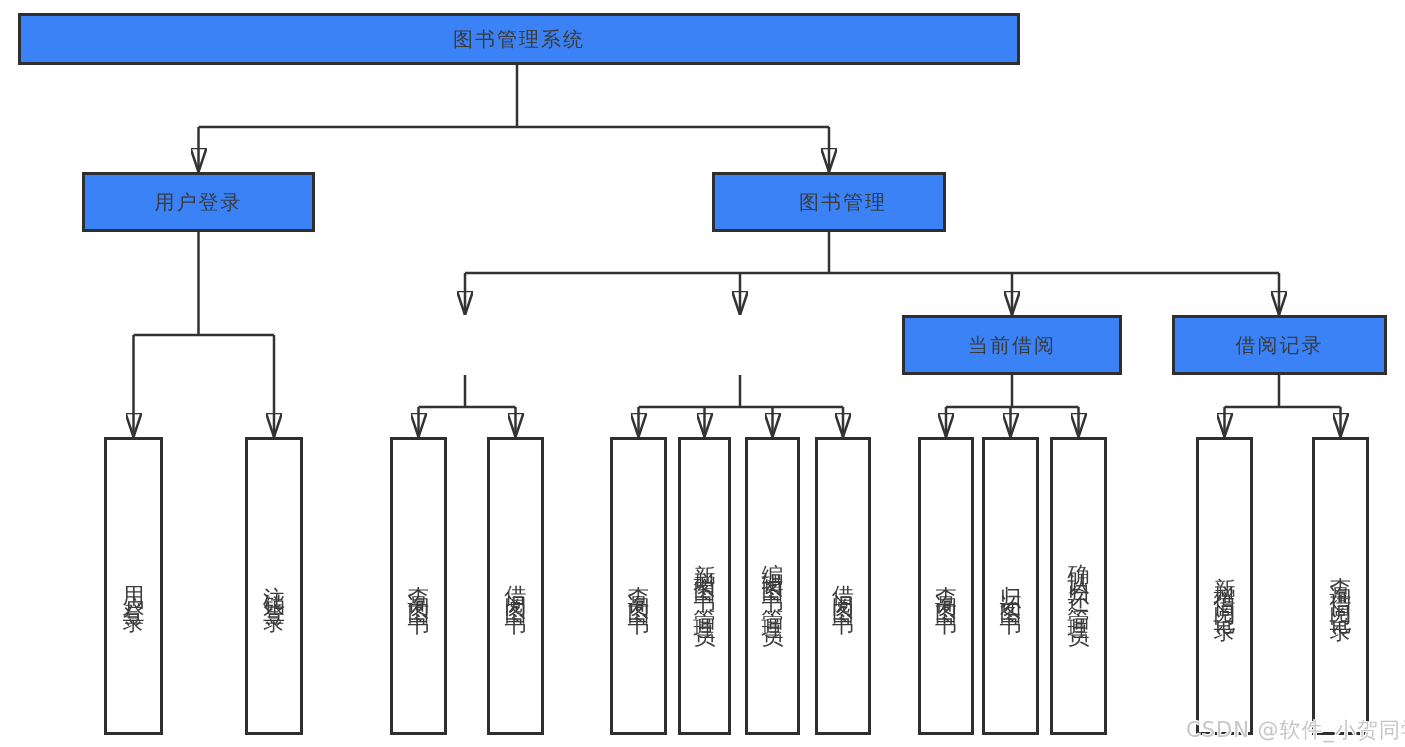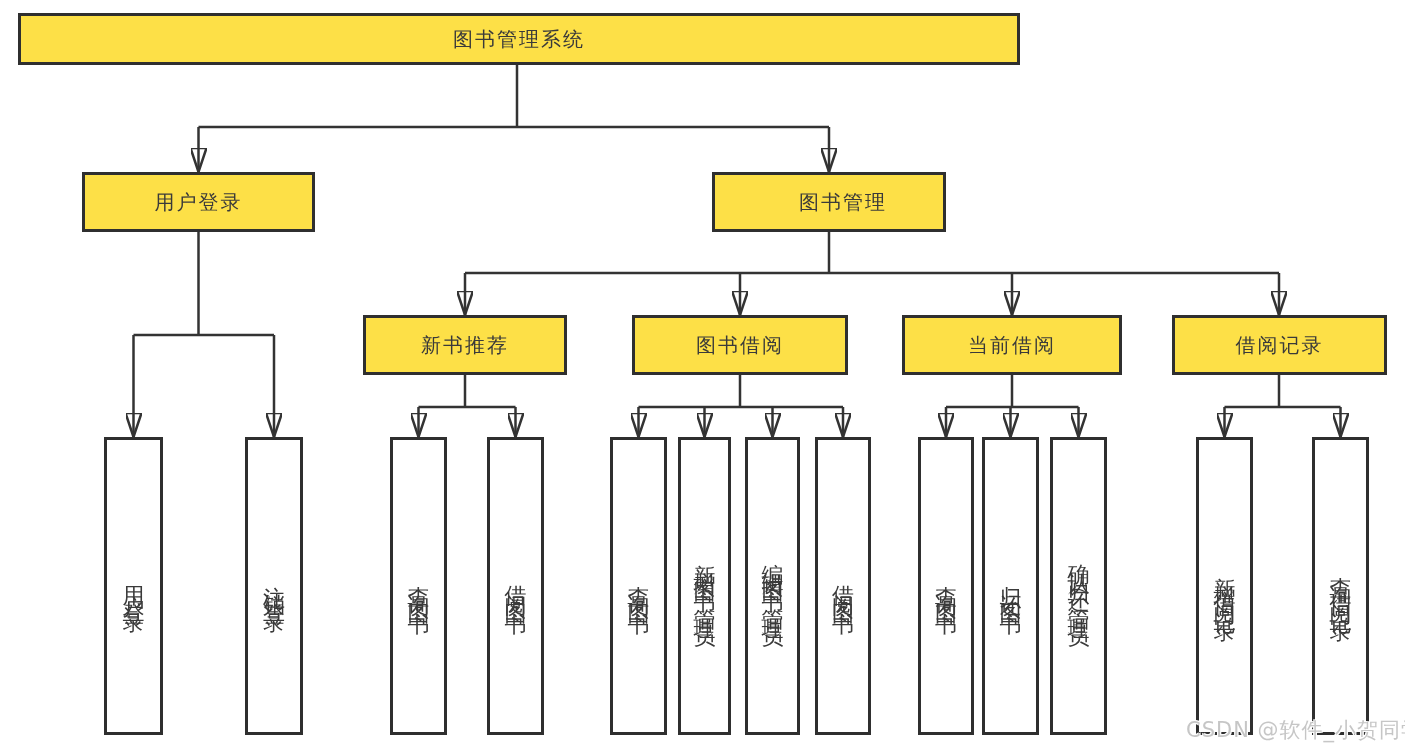--- a/index.html
+++ b/index.html
@@ -16,21 +16,21 @@
 
   svg.wires {
     position: absolute;
     left: 0; top: 0;
     width: 1405px; height: 747px;
   }
   svg.wires path { stroke: #333333; stroke-width: 2.5; fill: none; }
 
   .node {
     position: absolute;
-    background: #fde047;
+    background: #3b82f6;
     border: 3px solid #2f2f2f;
     display: flex;
     align-items: center;
     justify-content: center;
   }
   .node .lbl {
     font-size: 20px;
     color: #3a3a3a;
     letter-spacing: 2px;
     white-space: nowrap;
@@ -153,26 +153,20 @@
     <span class="lbl">图书管理系统</span>
   </div>
 
   <div class="node n-login">
     <span class="lbl">用户登录</span>
   </div>
   <div class="node n-mgmt">
     <span class="lbl">图书管理</span>
   </div>
 
-  <div class="node n-newbook">
-    <span class="lbl">新书推荐</span>
-  </div>
-  <div class="node n-borrow">
-    <span class="lbl">图书借阅</span>
-  </div>
   <div class="node n-current">
     <span class="lbl">当前借阅</span>
   </div>
   <div class="node n-records">
     <span class="lbl">借阅记录</span>
   </div>
 
   <div class="leaf l-login1">
     <span class="lbl">用户登录</span>
   </div>

